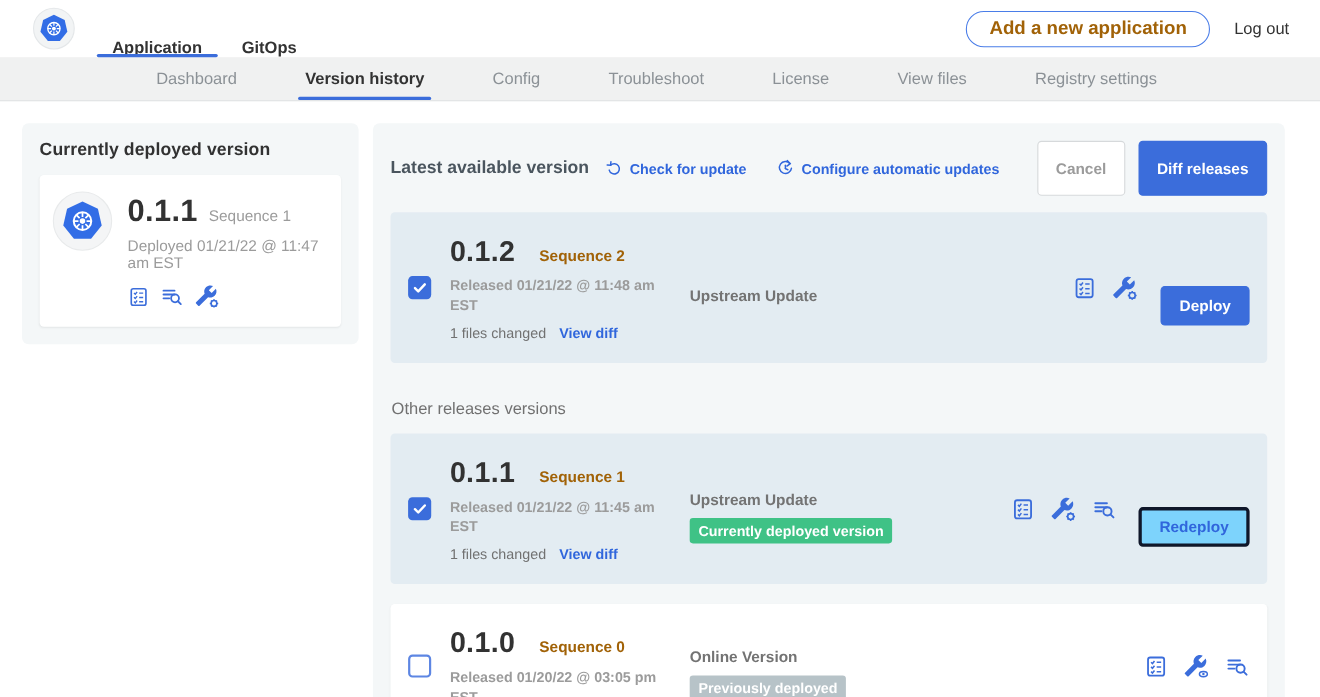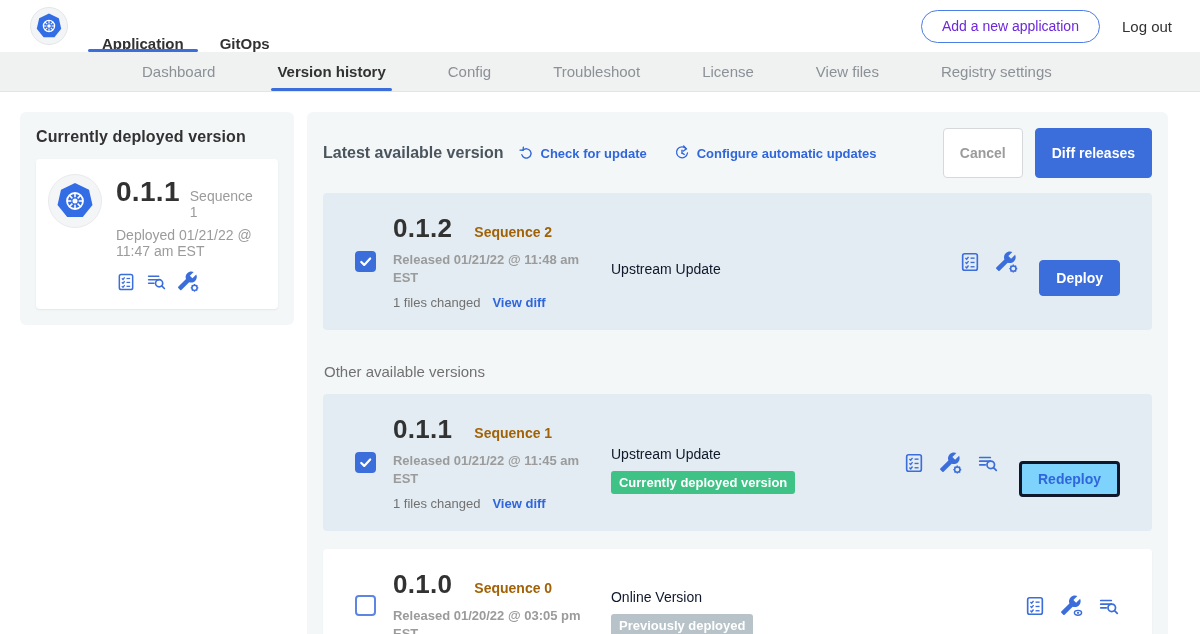--- a/index.html
+++ b/index.html
@@ -5,21 +5,21 @@
   * { margin:0; padding:0; box-sizing:border-box; }
   html,body { width:1200px; height:634px; background:#fff; font-family:"Liberation Sans", sans-serif; overflow:hidden; }
 
   
   .topnav { height:52px; background:#fff; display:flex; align-items:center; padding:0 28px 0 30px; }
   .logo-ring { width:38px; height:38px; border-radius:50%; background:#f2f4f5; border:1px solid #e4e7e9; display:flex; align-items:center; justify-content:center; }
   .topnav-tabs { display:flex; height:52px; margin-left:20px; }
   .topnav-tab { position:relative; display:flex; align-items:flex-end; padding:0 14px; font-size:15px; font-weight:700; color:#323232; cursor:pointer; }
   .topnav-tab.active::after { content:""; position:absolute; left:0; right:0; bottom:0; height:3px; background:#3b6ddb; border-radius:2px; }
   .topnav-right { margin-left:auto; display:flex; align-items:center; gap:22px; }
-  .add-app-btn { border:1.5px solid #4a7de8; color:#6d28d9; background:#fff; font-weight:400; font-size:14px; border-radius:18px; height:33px; padding:0 20px; cursor:pointer; font-family:inherit; }
+  .add-app-btn { border:1.5px solid #4a7de8; color:#a16207; background:#fff; font-weight:700; font-size:17px; border-radius:18px; height:33px; padding:0 20px; cursor:pointer; font-family:inherit; }
   .logout { font-size:15px; color:#323232; cursor:pointer; }
 
   
   .subnav { height:40px; background:#f0f1f1; border-bottom:1px solid #e2e4e5; display:flex; padding-left:140px; gap:58px; }
   .subnav-tab { position:relative; display:flex; align-items:center; font-size:15px; color:#8b9196; cursor:pointer; padding:0 2px; }
   .subnav-tab.active { color:#323232; font-weight:700; }
   .subnav-tab.active::after { content:""; position:absolute; left:-4px; right:-4px; bottom:0; height:3px; background:#3b6ddb; border-radius:2px; }
 
   
   .main { display:flex; align-items:flex-start; padding:20px 32px 0 20px; gap:13px; }
@@ -44,34 +44,34 @@
   .rp-title { font-size:16px; font-weight:700; color:#4a555e; }
   .rp-link { display:flex; align-items:center; gap:6px; color:#3066dc; font-size:13px; font-weight:700; cursor:pointer; }
   .rp-link.first { margin-left:14px;align-items:center; }
   .rp-link.second { margin-left:26px; }
   .rp-actions { margin-left:auto; display:flex; gap:12px; }
   .btn { font-family:inherit; font-size:14px; font-weight:700; border-radius:4px; height:50px; padding:0 16px; cursor:pointer; }
   .btn-cancel { background:#fff; border:1px solid #d6d9db; color:#9b9b9b; }
   .btn-blue { background:#3b6ddb; border:1px solid #3b6ddb; color:#fff; }
   .btn-outline-blue { background:#7dd3fc; border:3px solid #0f172a; color:#3066dc; }
 
-  .version-row { border-radius:4px; display:flex; align-items:center; padding:20px 32px; }
+  .version-row { border-radius:4px; display:flex; align-items:center; padding:20px 16px; }
   .version-row.highlight { background:#e3ecf2; }
   .version-row.plain { background:#fff; box-shadow:0 1px 2px rgba(50,50,50,.05); }
   .checkbox { width:21px; height:21px; border-radius:4px; flex:0 0 21px; cursor:pointer; display:flex; align-items:center; justify-content:center; }
   .checkbox.checked { background:#3b6ddb; }
   .checkbox.unchecked { background:#fff; border:2px solid #5d86e3; }
   .vr-info { margin-left:17px; width:218px; }
   .vr-version { font-size:26px; font-weight:800; color:#323232; letter-spacing:.3px; }
   .vr-seq { font-size:14px; color:#a16207; margin-left:22px;font-weight:bold; }
   .vr-released { font-size:13px; font-weight:700; color:#9b9b9b; margin-top:7px; width:205px; line-height:1.35; }
   .vr-files { margin-top:9px; font-size:13px; color:#717171; display:flex; gap:12px; }
   .view-diff { color:#3066dc; font-weight:700; cursor:pointer; }
   .vr-mid { width:292px; }
-  .vr-source { font-size:14px; font-weight:400; color:#0f172a;margin-top:15px; }
+  .vr-source { font-size:14px; font-weight:700; color:#737373;margin-top:15px; }
   .vr-badge { display:inline-block; margin-top:9px; font-size:13px; font-weight:700; color:#fff; border-radius:3px; padding:4px 8px; }
   .badge-green { background:#3fc286; }
   .badge-gray { background:#b7c3c8; }
   .vr-right { margin-left:auto; display:flex; align-items:center; gap:14px; }
   .vr-right .btn { margin-left:6px; height:36px;margin-top:32px; }
 
   .other-label { font-size:15px; color:#717171; margin:33px 0 14px 1px; }
   .row-gap { height:18px; }
 </style>
 </head>
@@ -278,21 +278,21 @@
         <span class="act-icon">
             <svg width="24" height="24" viewBox="0 0 24 24">
               <use href="#i-wrench"></use>
               <use href="#i-gear-small"></use>
             </svg>
           </span>
         <button class="btn btn-blue">Deploy</button>
       </div>
     </div>
 
-    <div class="other-label">Other available versions</div>
+    <div class="other-label">Other releases versions</div>
 
     <div class="version-row highlight">
       <span class="checkbox checked">
         <svg width="17" height="17" viewBox="0 0 20 20">
             <use href="#i-check"></use>
           </svg>
       </span>
       <div class="vr-info">
         <div class="version-line">
           <span class="vr-version">0.1.1</span>

